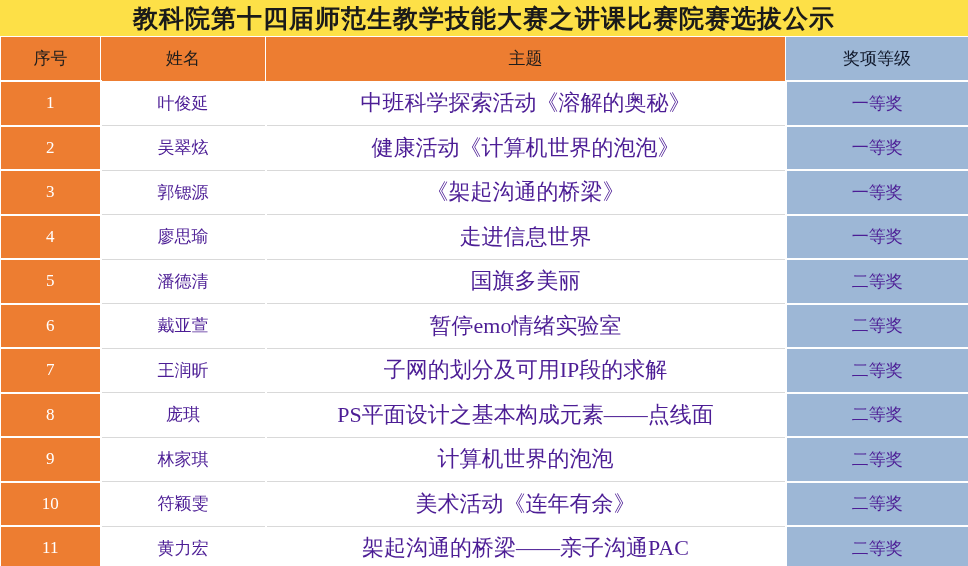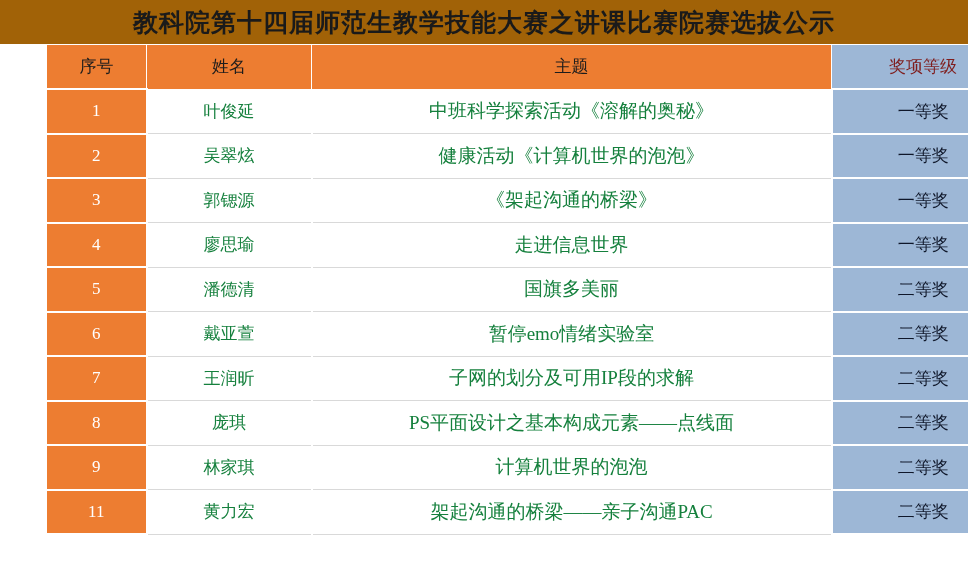--- a/index.html
+++ b/index.html
@@ -15,83 +15,83 @@
   }
   .sheet {
     width: 968px;
     height: 566px;
     box-sizing: border-box;
     background: #ffffff;
     display: flex;
     flex-direction: column;
   }
   .title-row {
-    height: 44px;
+    height: 36px;
     display: flex;
     align-items: center;
     justify-content: center;
-    background: #a16207;
+    background: #fde047;
   }
   .title-text {
     font-size: 25px;
     font-weight: bold;
     color: #1a1a1a;
     letter-spacing: 1px;
     font-family: "Liberation Serif", "DejaVu Serif", serif;
   }
   table.grid {
     border-collapse: collapse;
     width: 100%;
     table-layout: fixed;
   }
   table.grid td, table.grid th {
     border: 1px solid #ffffff;
     text-align: center;
     vertical-align: middle;
     font-size: 17px;
-    color: #15803d;
+    color: #4c1d95;
     font-weight: normal;
     padding: 0;
   }
   .col-idx { width: 100px; }
   .col-name { width: 165px; }
   .col-topic { width: 520px; }
   .col-award { width: 183px; }
 
   thead th {
     height: 43px;
     font-weight: bold;
     font-size: 19px;
   }
   thead th.h-idx, thead th.h-name, thead th.h-topic {
     background: #ed7d31;
     color: #1c1c1c;
   }
   thead th.h-award {
     background: #9db7d6;
-    color: #7f1d1d;
+    color: #0f172a;
   }
   tbody td {
     height: 42.5px;
   }
   tbody td.c-idx {
     background: #ed7d31;
     color: #ffffff;
     font-size: 17px;
   }
   tbody td.c-name, tbody td.c-topic {
     background: #ffffff;
   }
   tbody td.c-topic {
-    font-size: 19px;
+    font-size: 22px;
     margin-top: 16px;
   }
   tbody td.c-award {
     background: #9db7d6;
-    color: #0f172a;
+    color: #4c1d95;
   }
   
   tbody tr td.c-name, tbody tr td.c-topic {
     border-left: 2px solid #ffffff;
     border-right: 2px solid #ffffff;
     border-top: 1px solid #d9d9d9;
     border-bottom: 1px solid #d9d9d9;
   }
   tbody tr td.c-idx {
     border-top: 2px solid #ffffff;
@@ -101,21 +101,20 @@
   }
   tbody tr td.c-award {
     border-top: 2px solid #ffffff;
     border-bottom: 2px solid #ffffff;
     border-left: 2px solid #ffffff;
     border-right: 1px solid #ffffff;
   }
   .table-wrap {
     flex: 1;
     overflow: hidden;
-    padding-left: 46px;
   }
 </style>
 </head>
 <body>
 
 <div class="sheet">
 
   <div class="title-row">
     <div class="title-text">教科院第十四届师范生教学技能大赛之讲课比赛院赛选拔公示</div>
   </div>
@@ -185,20 +184,26 @@
             <td class="c-topic">PS平面设计之基本构成元素——点线面</td>
             <td class="c-award">二等奖</td>
           </tr>
           <tr>
             <td class="c-idx">9</td>
             <td class="c-name">林家琪</td>
             <td class="c-topic">计算机世界的泡泡</td>
             <td class="c-award">二等奖</td>
           </tr>
           <tr>
+            <td class="c-idx">10</td>
+            <td class="c-name">符颖雯</td>
+            <td class="c-topic">美术活动《连年有余》</td>
+            <td class="c-award">二等奖</td>
+          </tr>
+          <tr>
             <td class="c-idx">11</td>
             <td class="c-name">黄力宏</td>
             <td class="c-topic">架起沟通的桥梁——亲子沟通PAC</td>
             <td class="c-award">二等奖</td>
           </tr>
         </tbody>
     </table>
   </div>
 
 </div>

